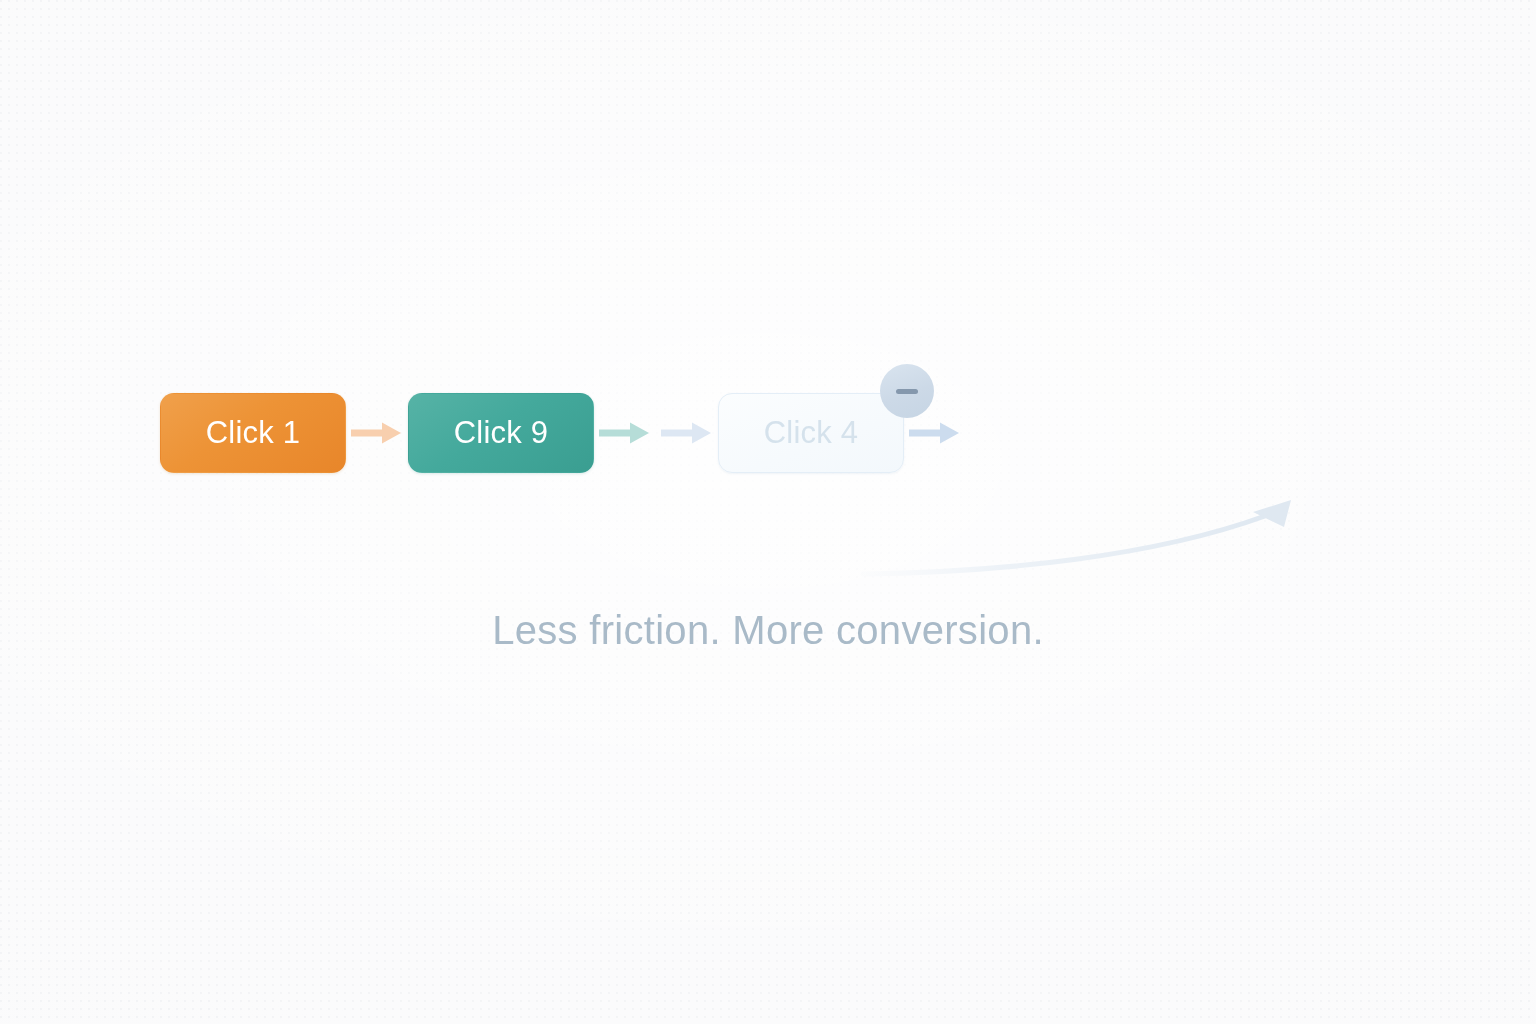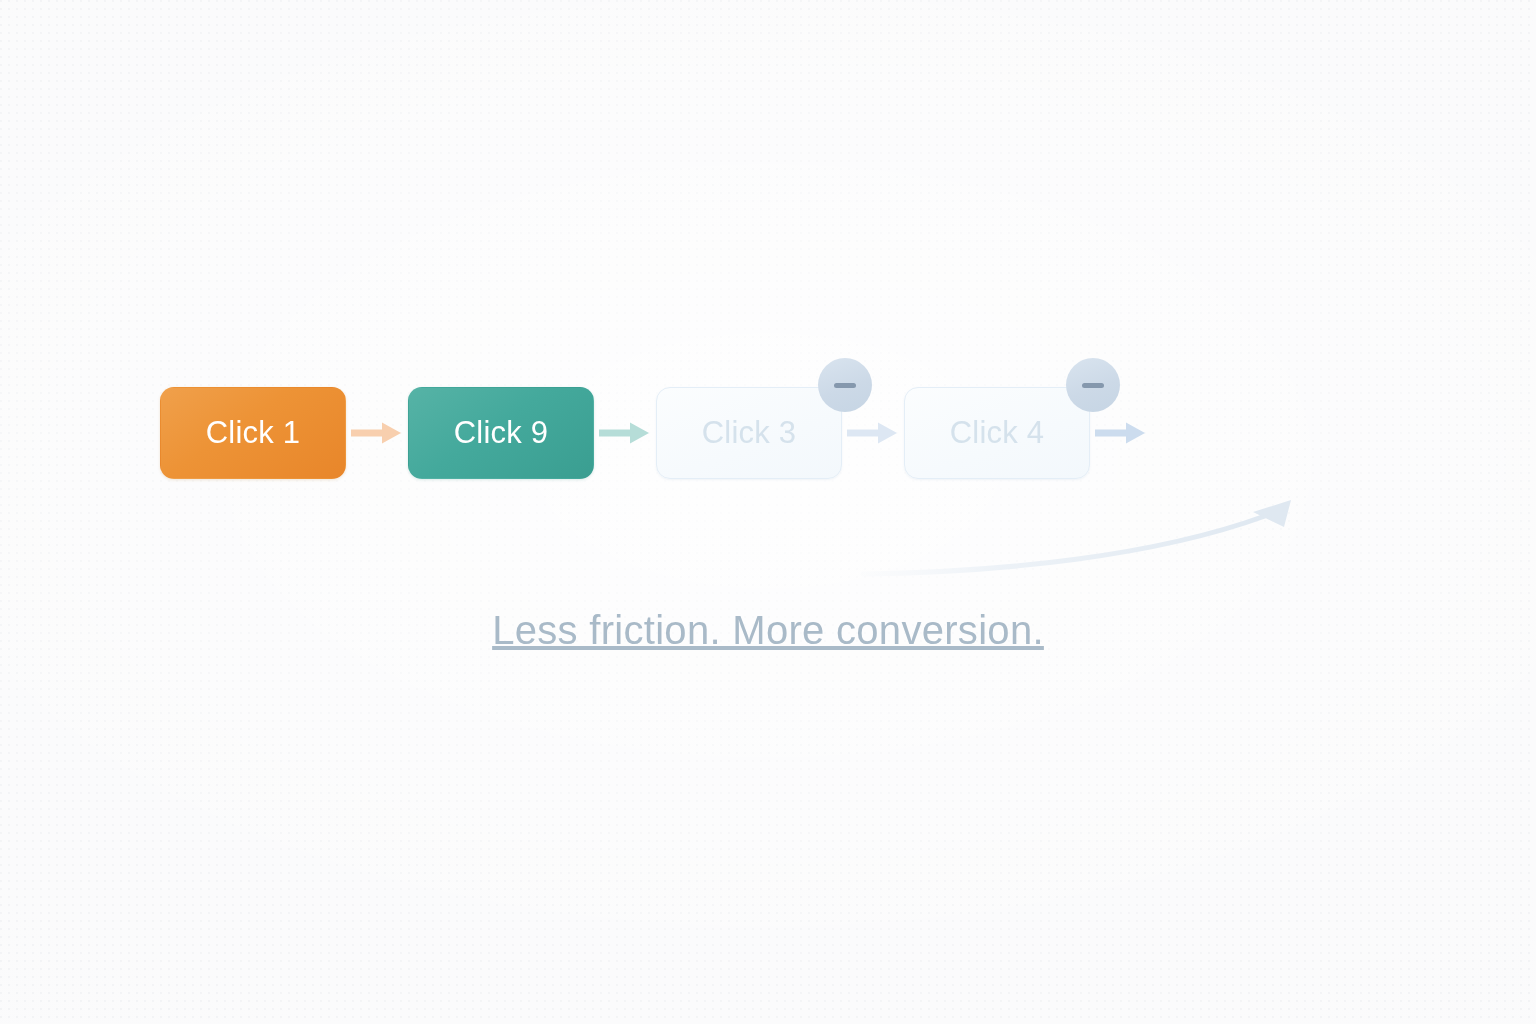--- a/index.html
+++ b/index.html
@@ -51,21 +51,21 @@
     align-items: center;
   }
 
   .node-wrap {
     position: relative;
     flex: 0 0 auto;
   }
 
   .node {
     width: 186px;
-    height: 92px;
+    height: 80px;
     border-radius: 14px;
     display: flex;
     align-items: center;
     justify-content: center;
     box-sizing: border-box;
     font-size: 31px;
     letter-spacing: 0.2px;
     font-weight: 400;
     user-select: none;
   }
@@ -141,21 +141,20 @@
     position: absolute;
     left: 0;
     right: 0;
     top: 608px;
     text-align: center;
     font-size: 40px;
     font-weight: 400;
     color: #a9bac8;
     letter-spacing: 0.3px;
     user-select: none;
-    text-decoration: underline;
   }
 
   
   .swoosh {
     position: absolute;
     left: 855px;
     top: 490px;
     width: 460px;
     height: 95px;
     z-index: 2;
@@ -195,28 +194,20 @@
 
     <div class="connector">
       <svg width="52" height="26" viewBox="0 0 52 26" aria-hidden="true">
         <g>
           <rect x="0" y="9.5" width="33" height="7" fill="#b6ddd8"></rect>
           <polygon points="31,2.5 50,13 31,23.5" fill="#b6ddd8"></polygon>
         </g>
       </svg>
     </div>
 
-    <div class="node-wrap">
-      <div class="node ghost">
-        <span>Click 3</span>
-      </div>
-      <div class="badge pale">
-        <span class="minus-bar"></span>
-      </div>
-    </div>
 
     <div class="connector">
       <svg width="52" height="26" viewBox="0 0 52 26" aria-hidden="true">
         <g>
           <rect x="0" y="9.5" width="33" height="7" fill="#dde7f3"></rect>
           <polygon points="31,2.5 50,13 31,23.5" fill="#dde7f3"></polygon>
         </g>
       </svg>
     </div>
 

